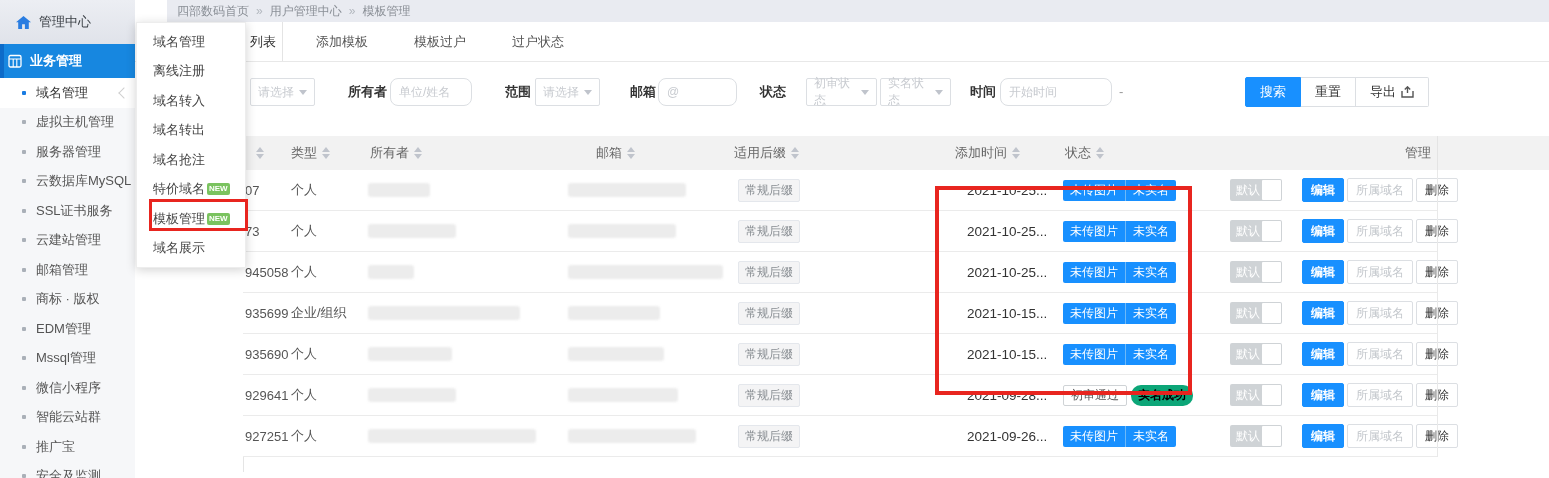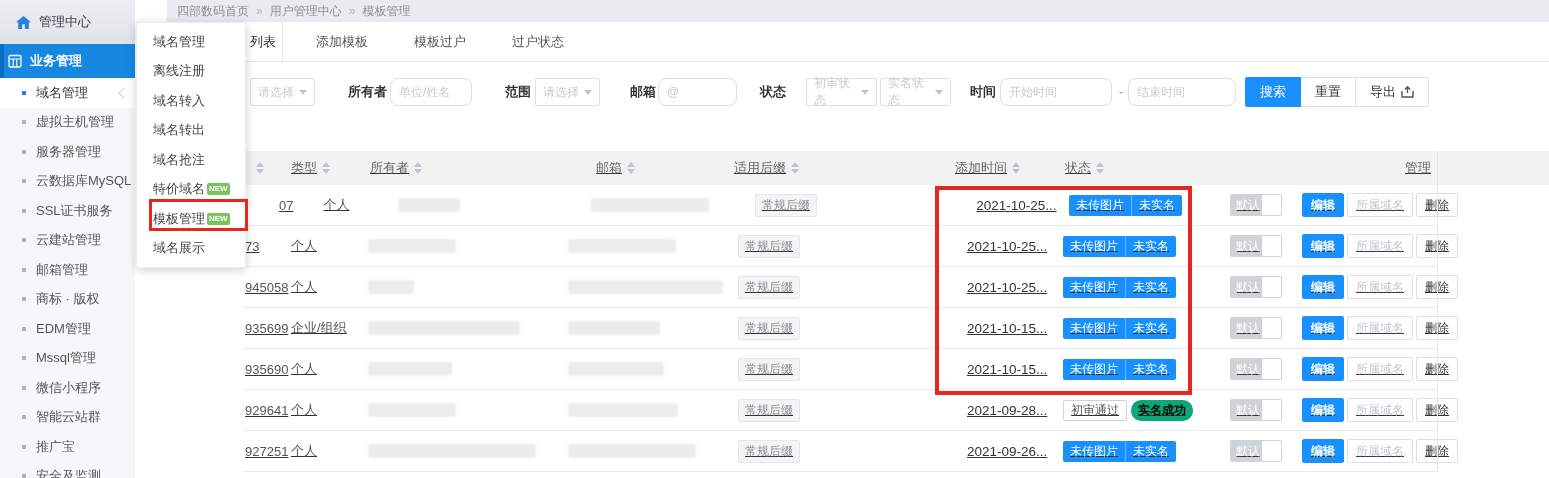--- a/index.html
+++ b/index.html
@@ -42,21 +42,21 @@
   .finput{position:absolute;top:16px;height:28px;box-sizing:border-box;border:1px solid #dcdfe3;border-radius:8px;padding:0 8px;font-size:12px;color:#333;outline:none;}
   .finput::placeholder{color:#c8cbd0;}
   .fdash{position:absolute;top:16px;height:28px;line-height:28px;color:#999;}
   .btn-group{position:absolute;top:15px;left:1110px;display:flex;height:30px;}
   .gbtn{height:30px;box-sizing:border-box;border:1px solid #dcdfe3;background:#fff;color:#333;font-size:13px;padding:0 14px;cursor:pointer;border-left-width:0;display:flex;align-items:center;gap:5px;font-family:inherit;}
   .gbtn.search{background:#1890ff;border:1px solid #1890ff;color:#fff;border-radius:2px 0 0 2px;}
   .gbtn.export{border-radius:0 2px 2px 0;}
 
   
   .vline-left{position:absolute;left:243px;top:22px;height:450px;border-left:1px solid #e5e5e5;z-index:1;}
-  .table-wrap{position:absolute;left:243px;top:151px;width:1306px;z-index:2;text-decoration:underline;}
+  .table-wrap{position:absolute;left:243px;top:136px;width:1306px;z-index:2;}
   .thead{display:flex;height:34px;background:#f2f2f2;align-items:center;}
   .th{display:flex;align-items:center;box-sizing:border-box;color:#666;padding-left:2px;height:34px;}
   .th:nth-child(1){padding-left:8px;}
   .th:nth-child(4){padding-left:28px;}
   .th.th-manage{justify-content:flex-end;padding-right:6px;}
   .th-label{white-space:nowrap;}
   .sort{display:inline-flex;flex-direction:column;margin-left:5px;gap:2px;}
   .sort i{display:block;width:0;height:0;border-left:4px solid transparent;border-right:4px solid transparent;}
   .sort .up{border-bottom:5px solid #c0c4cc;}
   .sort .down{border-top:5px solid #c0c4cc;}
@@ -126,21 +126,20 @@
       <span>初审状态</span>
       <span class="caret"></span>
     </div>
     <div class="fselect" style="left:745px;width:71px;">
       <span>实名状态</span>
       <span class="caret"></span>
     </div>
     <span class="flabel" style="left:835px;">时间</span>
     <input class="finput" style="left: 865px; width: 112px;" placeholder="开始时间">
     <span class="fdash" style="left:984px;">-</span>
-    <input class="finput" style="left: 993px; width: 108px;" placeholder="结束时间">
     <div class="btn-group">
       <button class="gbtn search">搜索</button>
       <button class="gbtn">重置</button>
       <button class="gbtn export">
         <span>导出</span>
         <svg width="13" height="12" viewBox="0 0 13 12">
           <path d="M1 5 V11 H12 V5" stroke="#555" stroke-width="1.4" fill="none"></path>
           <path d="M6.5 1 V7 M3.8 3.4 L6.5 0.8 L9.2 3.4" stroke="#555" stroke-width="1.4" fill="none"></path>
         </svg>
       </button>
@@ -200,21 +199,21 @@
             <i class="down"></i>
           </span>
         </div>
         <div class="th th-manage" style="width: 207px;">
           <span class="th-label">管理</span>
         </div>
         <div class="thead-spacer"></div>
       </div>
     <div id="tbody">
         <div class="tr">
-          <div class="td c-id" style="width: 46px; margin-left: 34px;">
+          <div class="td c-id" style="width: 46px;">
             <span>07</span>
           </div>
           <div class="td c-type" style="width: 79px;">
             <span>个人</span>
           </div>
           <div class="td " style="width: 200px;">
             <span class="blur" style="width: 62px;"></span>
           </div>
           <div class="td " style="width: 164px;">
             <span class="blur" style="width: 118px;"></span>

